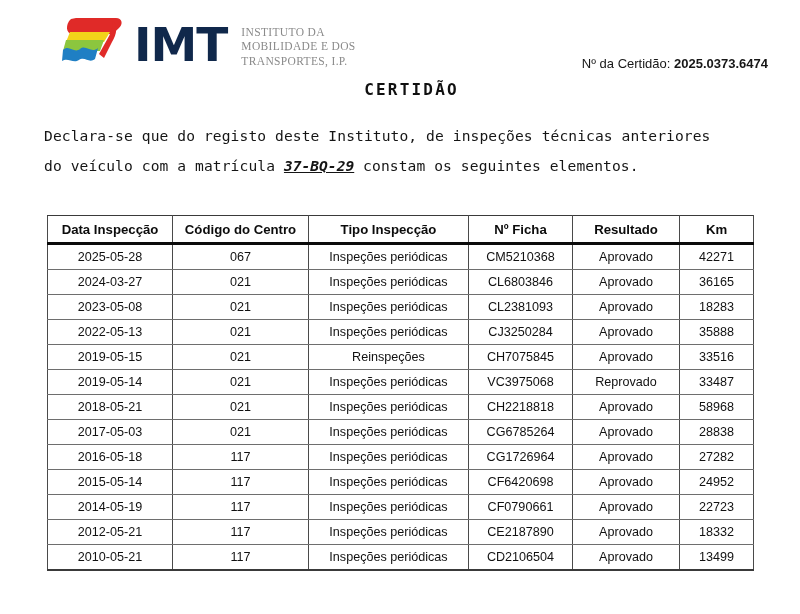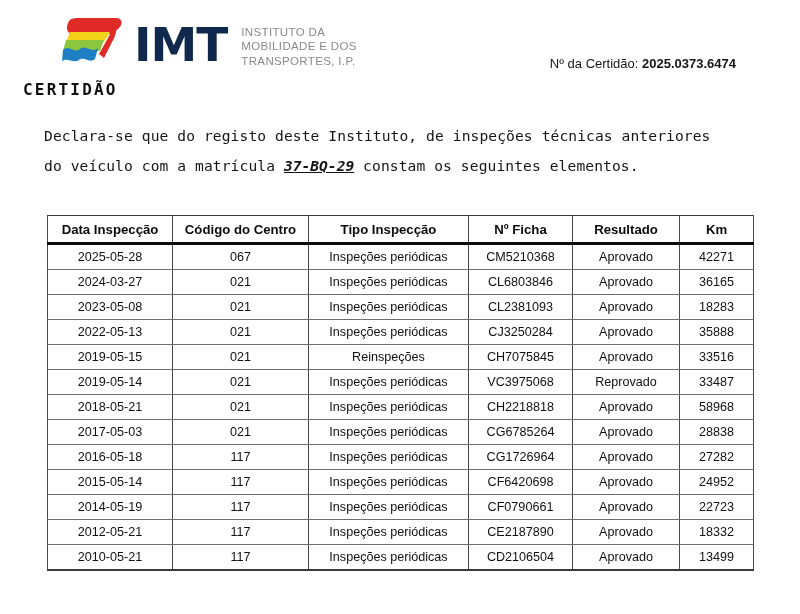--- a/index.html
+++ b/index.html
@@ -39,48 +39,48 @@
     font-size: 47px;
     line-height: 47px;
     letter-spacing: -1px;
     color: #10284b;
     margin-left: 2px;
     margin-top: 7px;
   }
   .logo-words {
     margin-left: 14px;
     margin-top: 11px;
-    font-family: Liberation Sans, sans-serif;
+    font-family: Liberation Serif, serif;
     font-size: 11.5px;
     line-height: 14.5px;
     letter-spacing: 0.35px;
     color: #8a8a8a;
     text-transform: uppercase;
     white-space: nowrap;
   }
 
   .cert-number {
     position: absolute;
-    right: 64px;
+    right: 32px;
     top: 56px;
     font-family: "Liberation Sans", sans-serif;
     font-size: 13px;
     color: #171717;
     white-space: nowrap;
   }
   .cert-number b {
     font-weight: 700;
   }
 
   .doc-title {
     position: absolute;
     left: 0;
     right: 0;
     top: 80px;
-    text-align: left;
+    text-align: center;
     font-family: "DejaVu Sans Mono", monospace;
     font-weight: 700;
     font-size: 16px;
     letter-spacing: 2.2px;
     color: #101010;
     padding-left: 23px;
   }
 
   
   .declaration {

